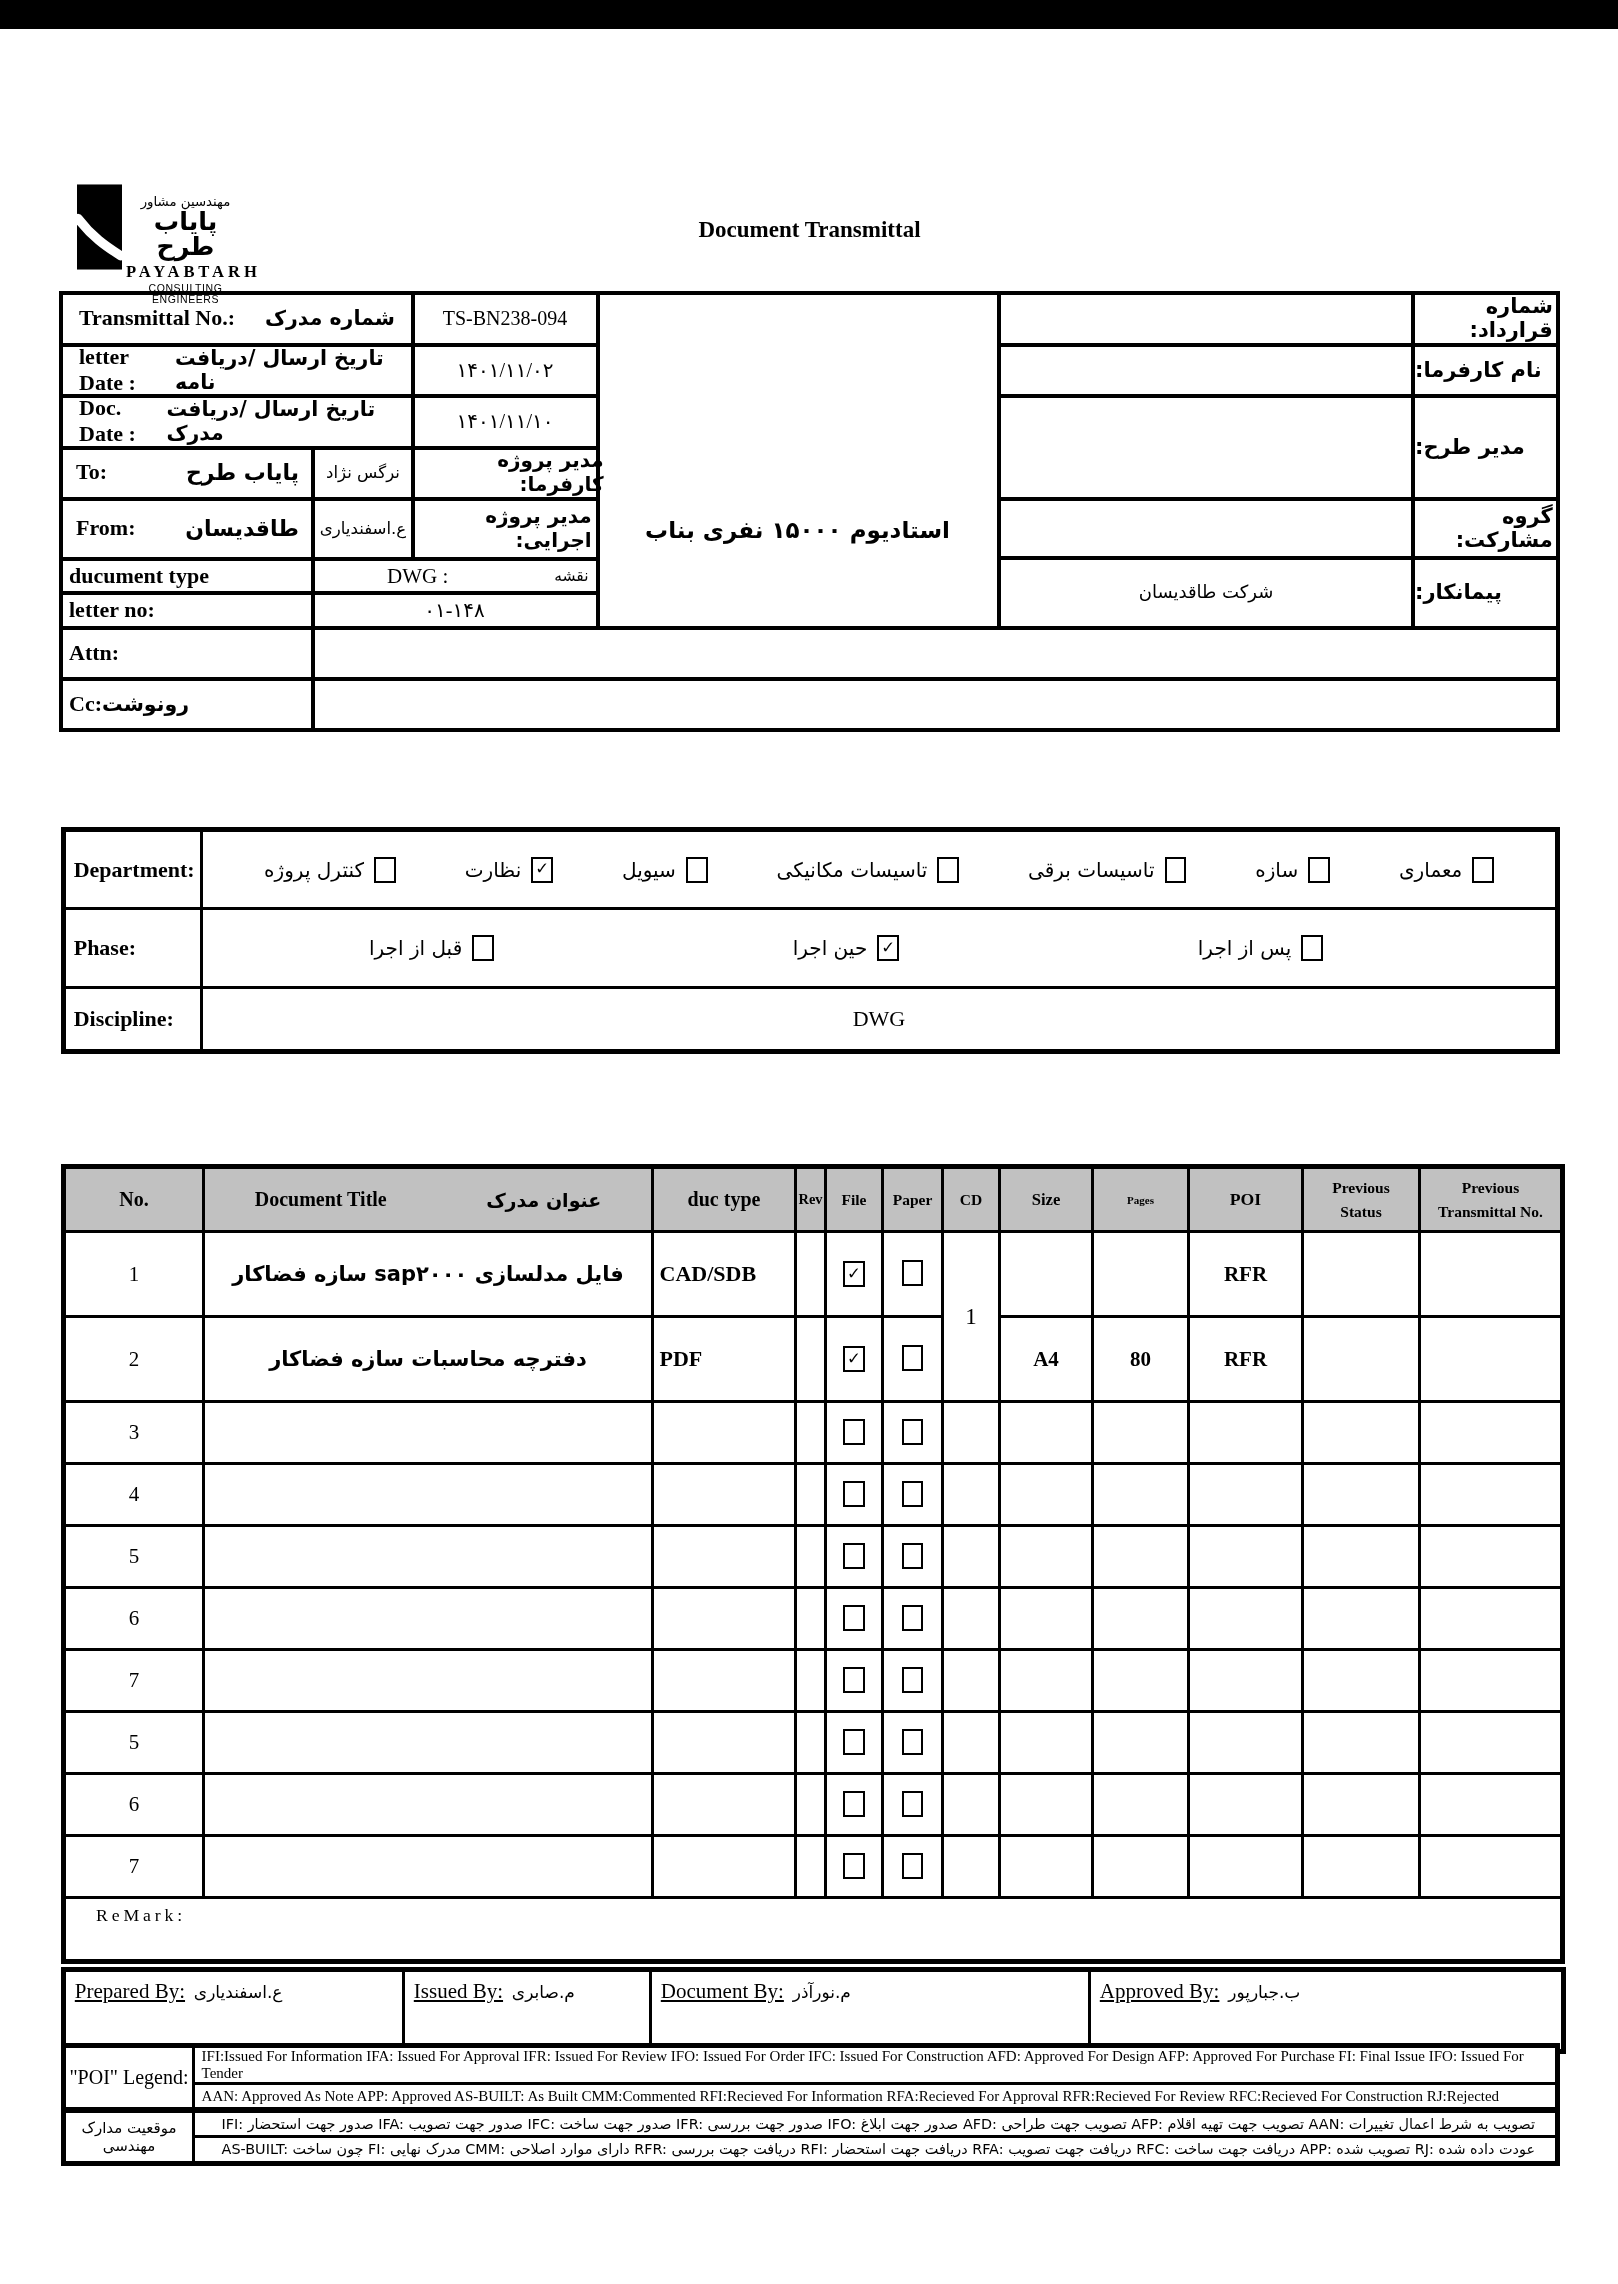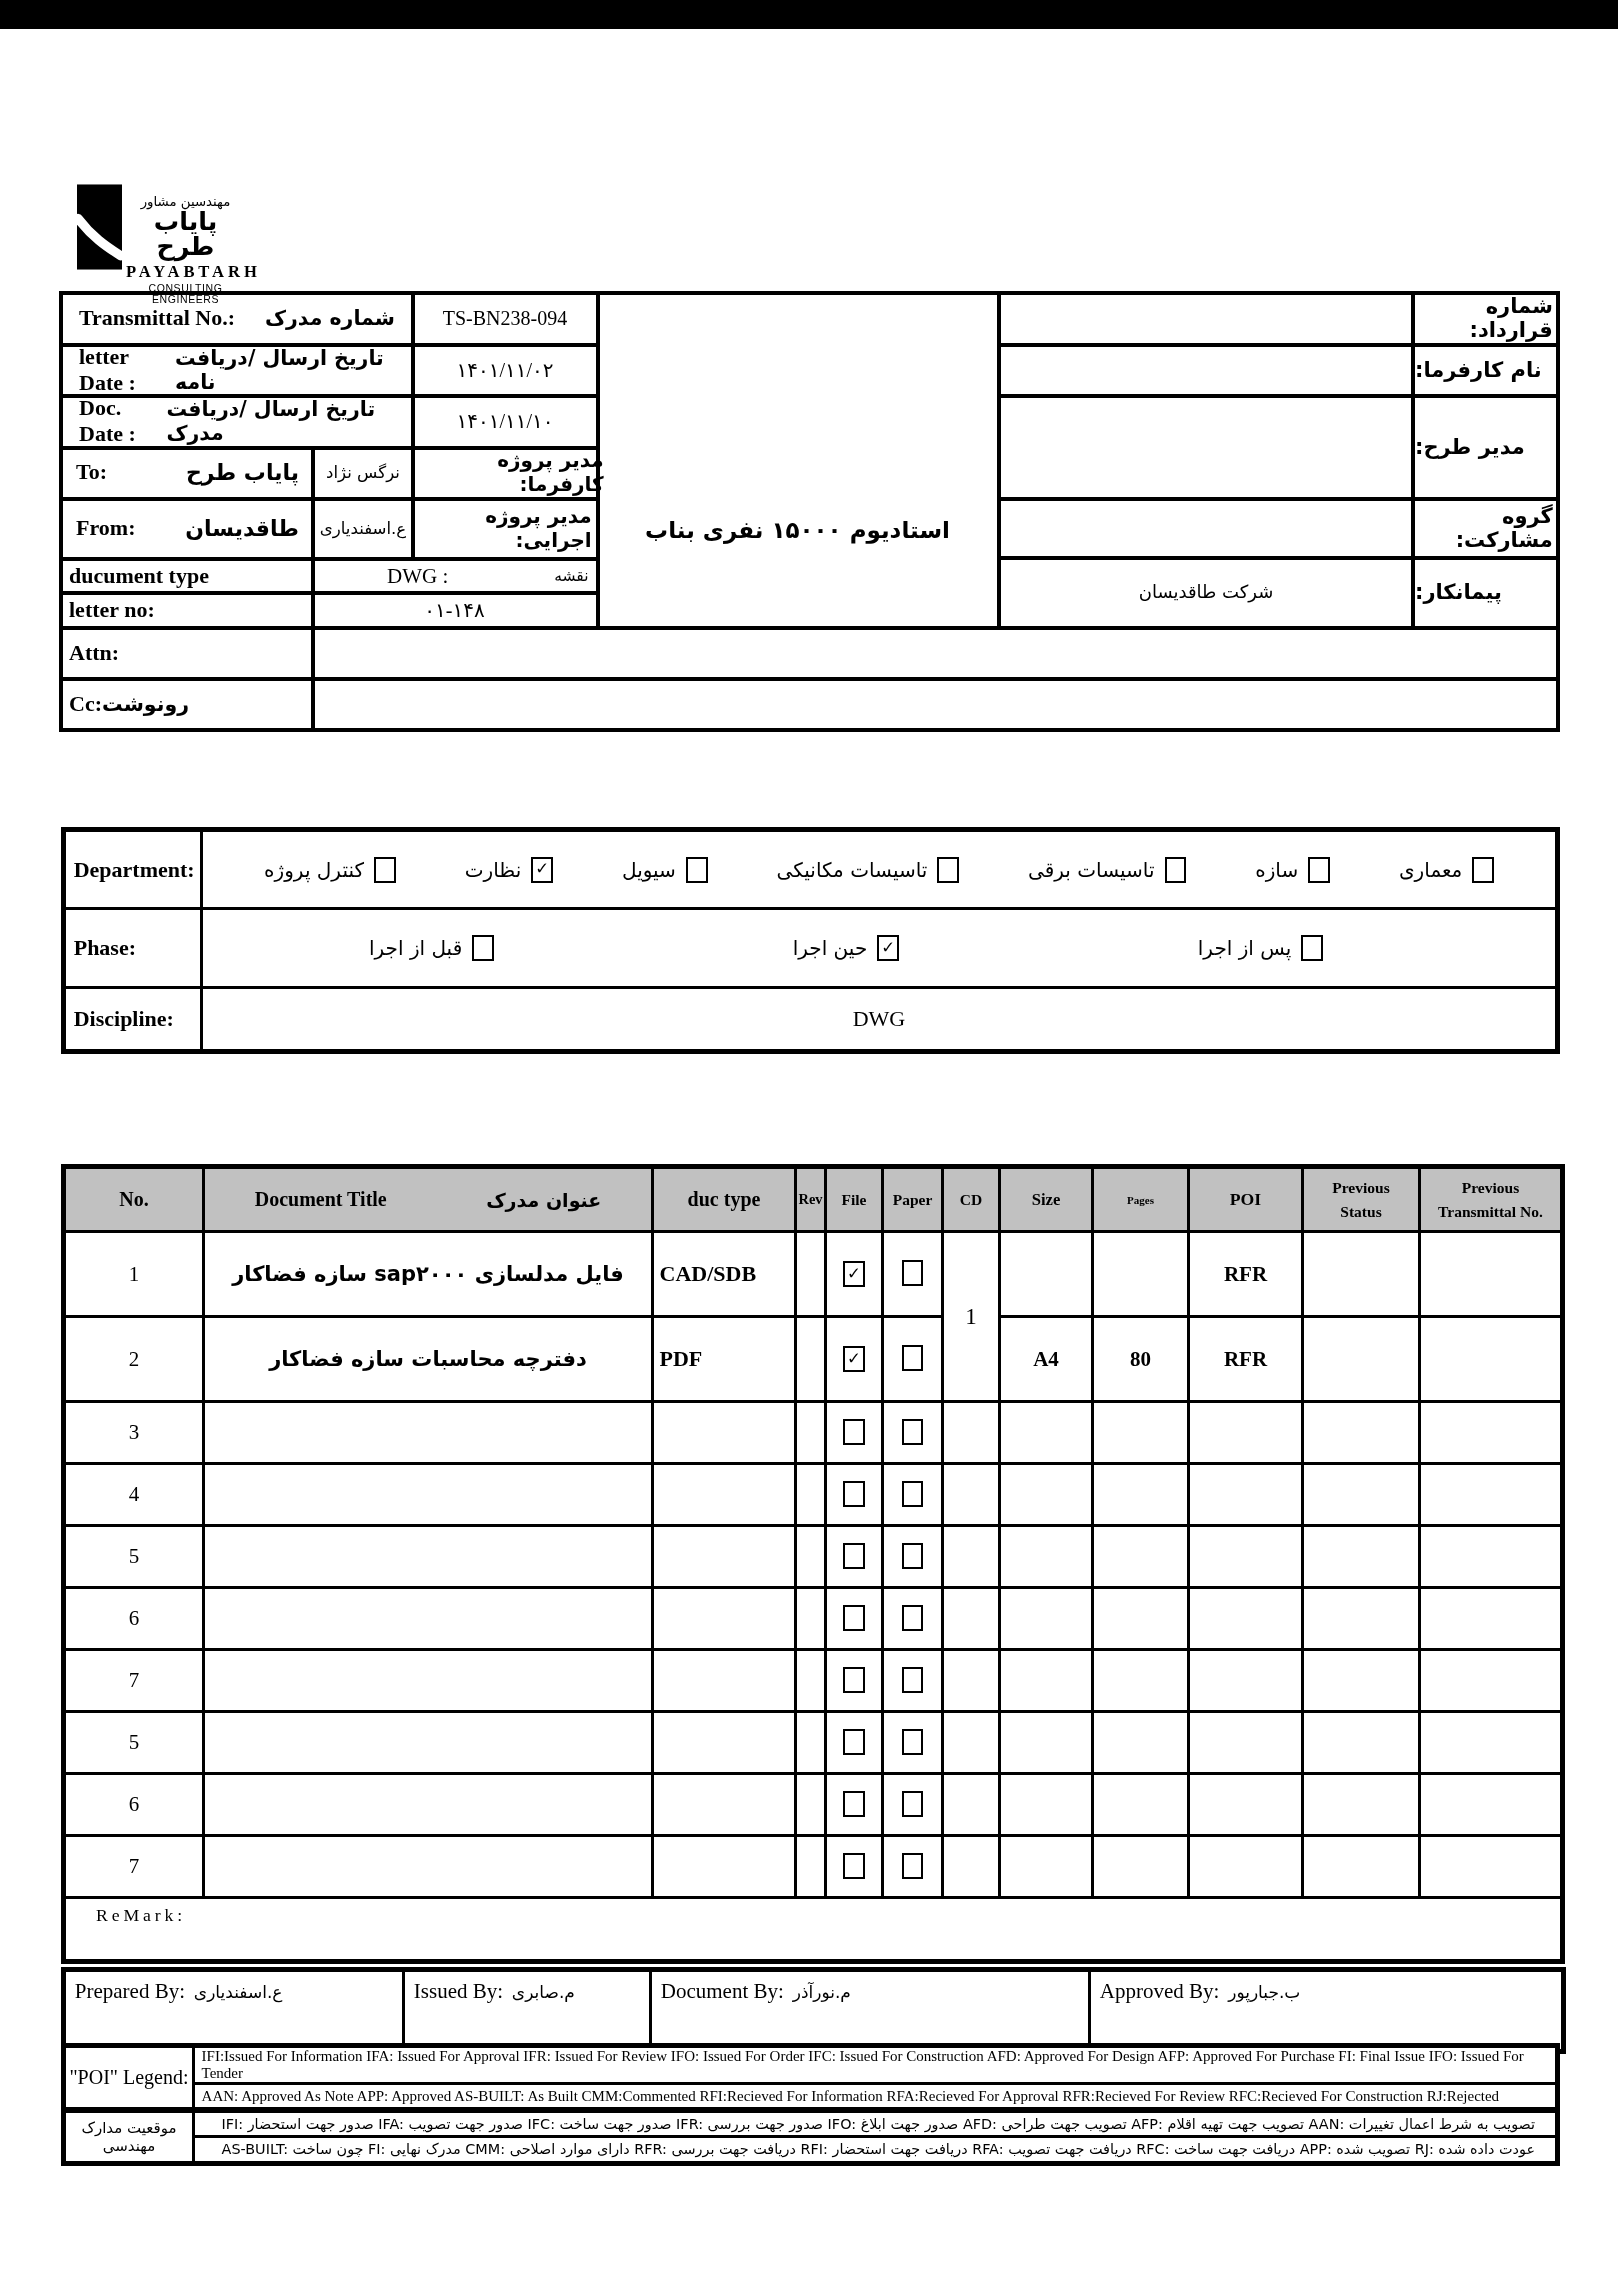--- a/index.html
+++ b/index.html
@@ -29,21 +29,21 @@
   .cb{display:inline-flex;align-items:center;justify-content:center;width:17.7px;height:22px;
       border:2.8px solid #000;font-size:16.6px;line-height:1;background:#fff;flex:none;}
   table.grid{border-collapse:collapse;table-layout:fixed;background:#fff;}
   table.grid td{border:3.3px solid #000;box-sizing:border-box;overflow:hidden;padding:0;}
   table.grid{border:5px solid #000;}
   .hdr td{background:#c1c1c1;text-align:center;font-weight:bold;}
   .opt{display:inline-flex;align-items:center;gap:10px;}
   .optlab{font-size:20px;}
   .sigcell{vertical-align:top !important;}
   .sigin{display:flex;gap:8.8px;align-items:baseline;padding:6.6px 8.8px;}
-  .siglab{font-size:21px;}
+  .siglab{font-size:21px;text-decoration:underline;}
   .signame{font-size:17px;}
   .legtxt{font-size:15px;padding-left:6.6px !important;}
   .ctlab{font-size:22px;font-weight:bold;padding-left:7.7px !important;}
 </style>
 </head>
 <body>
 
 <div id="page">
 
   <div class="topbar"></div>
@@ -53,20 +53,21 @@
       <rect x="0" y="0" width="82" height="155" fill="#000"></rect>
       <path d="M2,62 C26,94 52,112 80,130" stroke="#fff" stroke-width="17" fill="none" stroke-linecap="round"></path>
     </svg>
   </div>
   <div class="brand">
     <div class="fa l1">مهندسین مشاور</div>
     <div class="fab l2">پایاب طرح</div>
     <div class="l3">PAYABTARH</div>
     <div class="l4">CONSULTING ENGINEERS</div>
   </div>
+  <div class="doc-title">Document Transmittal</div>
 
   <div class="hl" style="left:61px;top:291px;width:1499px"></div>
   <div class="hl" style="left:61px;top:343px;width:536px"></div>
   <div class="hl" style="left:998px;top:343px;width:561px"></div>
   <div class="hl" style="left:61px;top:394px;width:536px"></div>
   <div class="hl" style="left:998px;top:394px;width:561px"></div>
   <div class="hl" style="left:61px;top:446px;width:536px"></div>
   <div class="hl" style="left:61px;top:497px;width:536px"></div>
   <div class="hl" style="left:998px;top:497px;width:561px"></div>
   <div class="hl" style="left:61px;top:557px;width:536px"></div>

